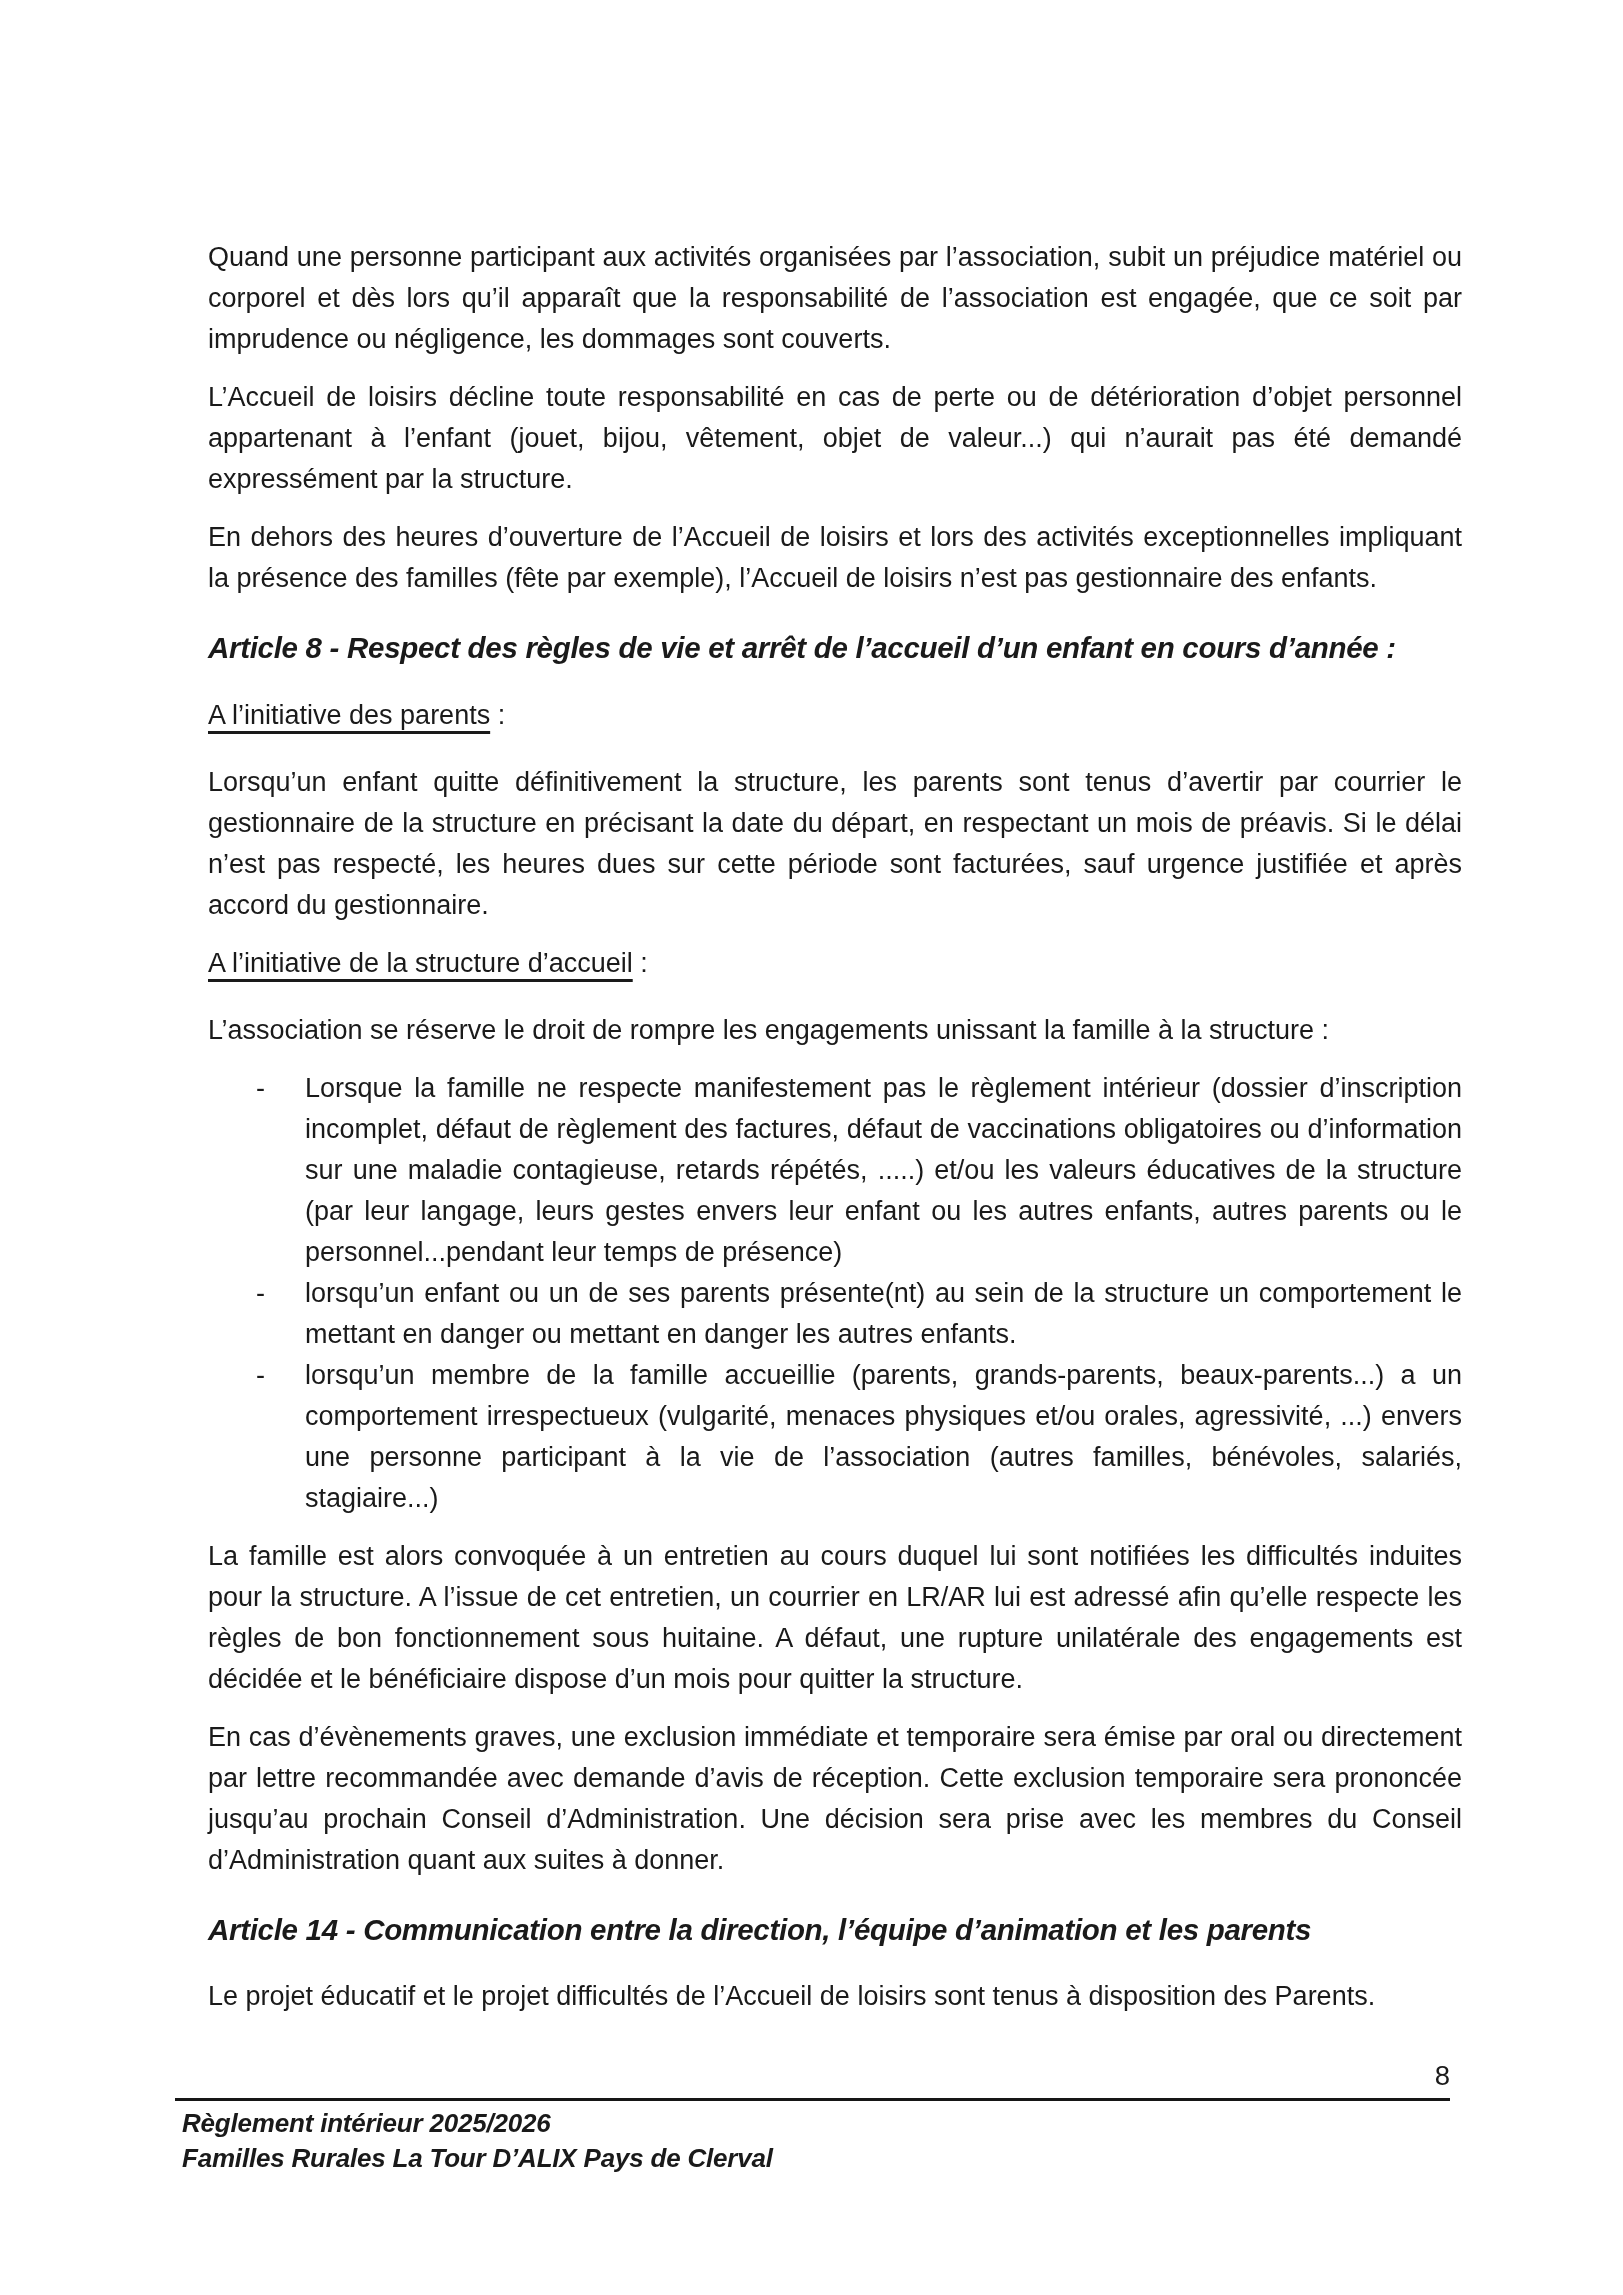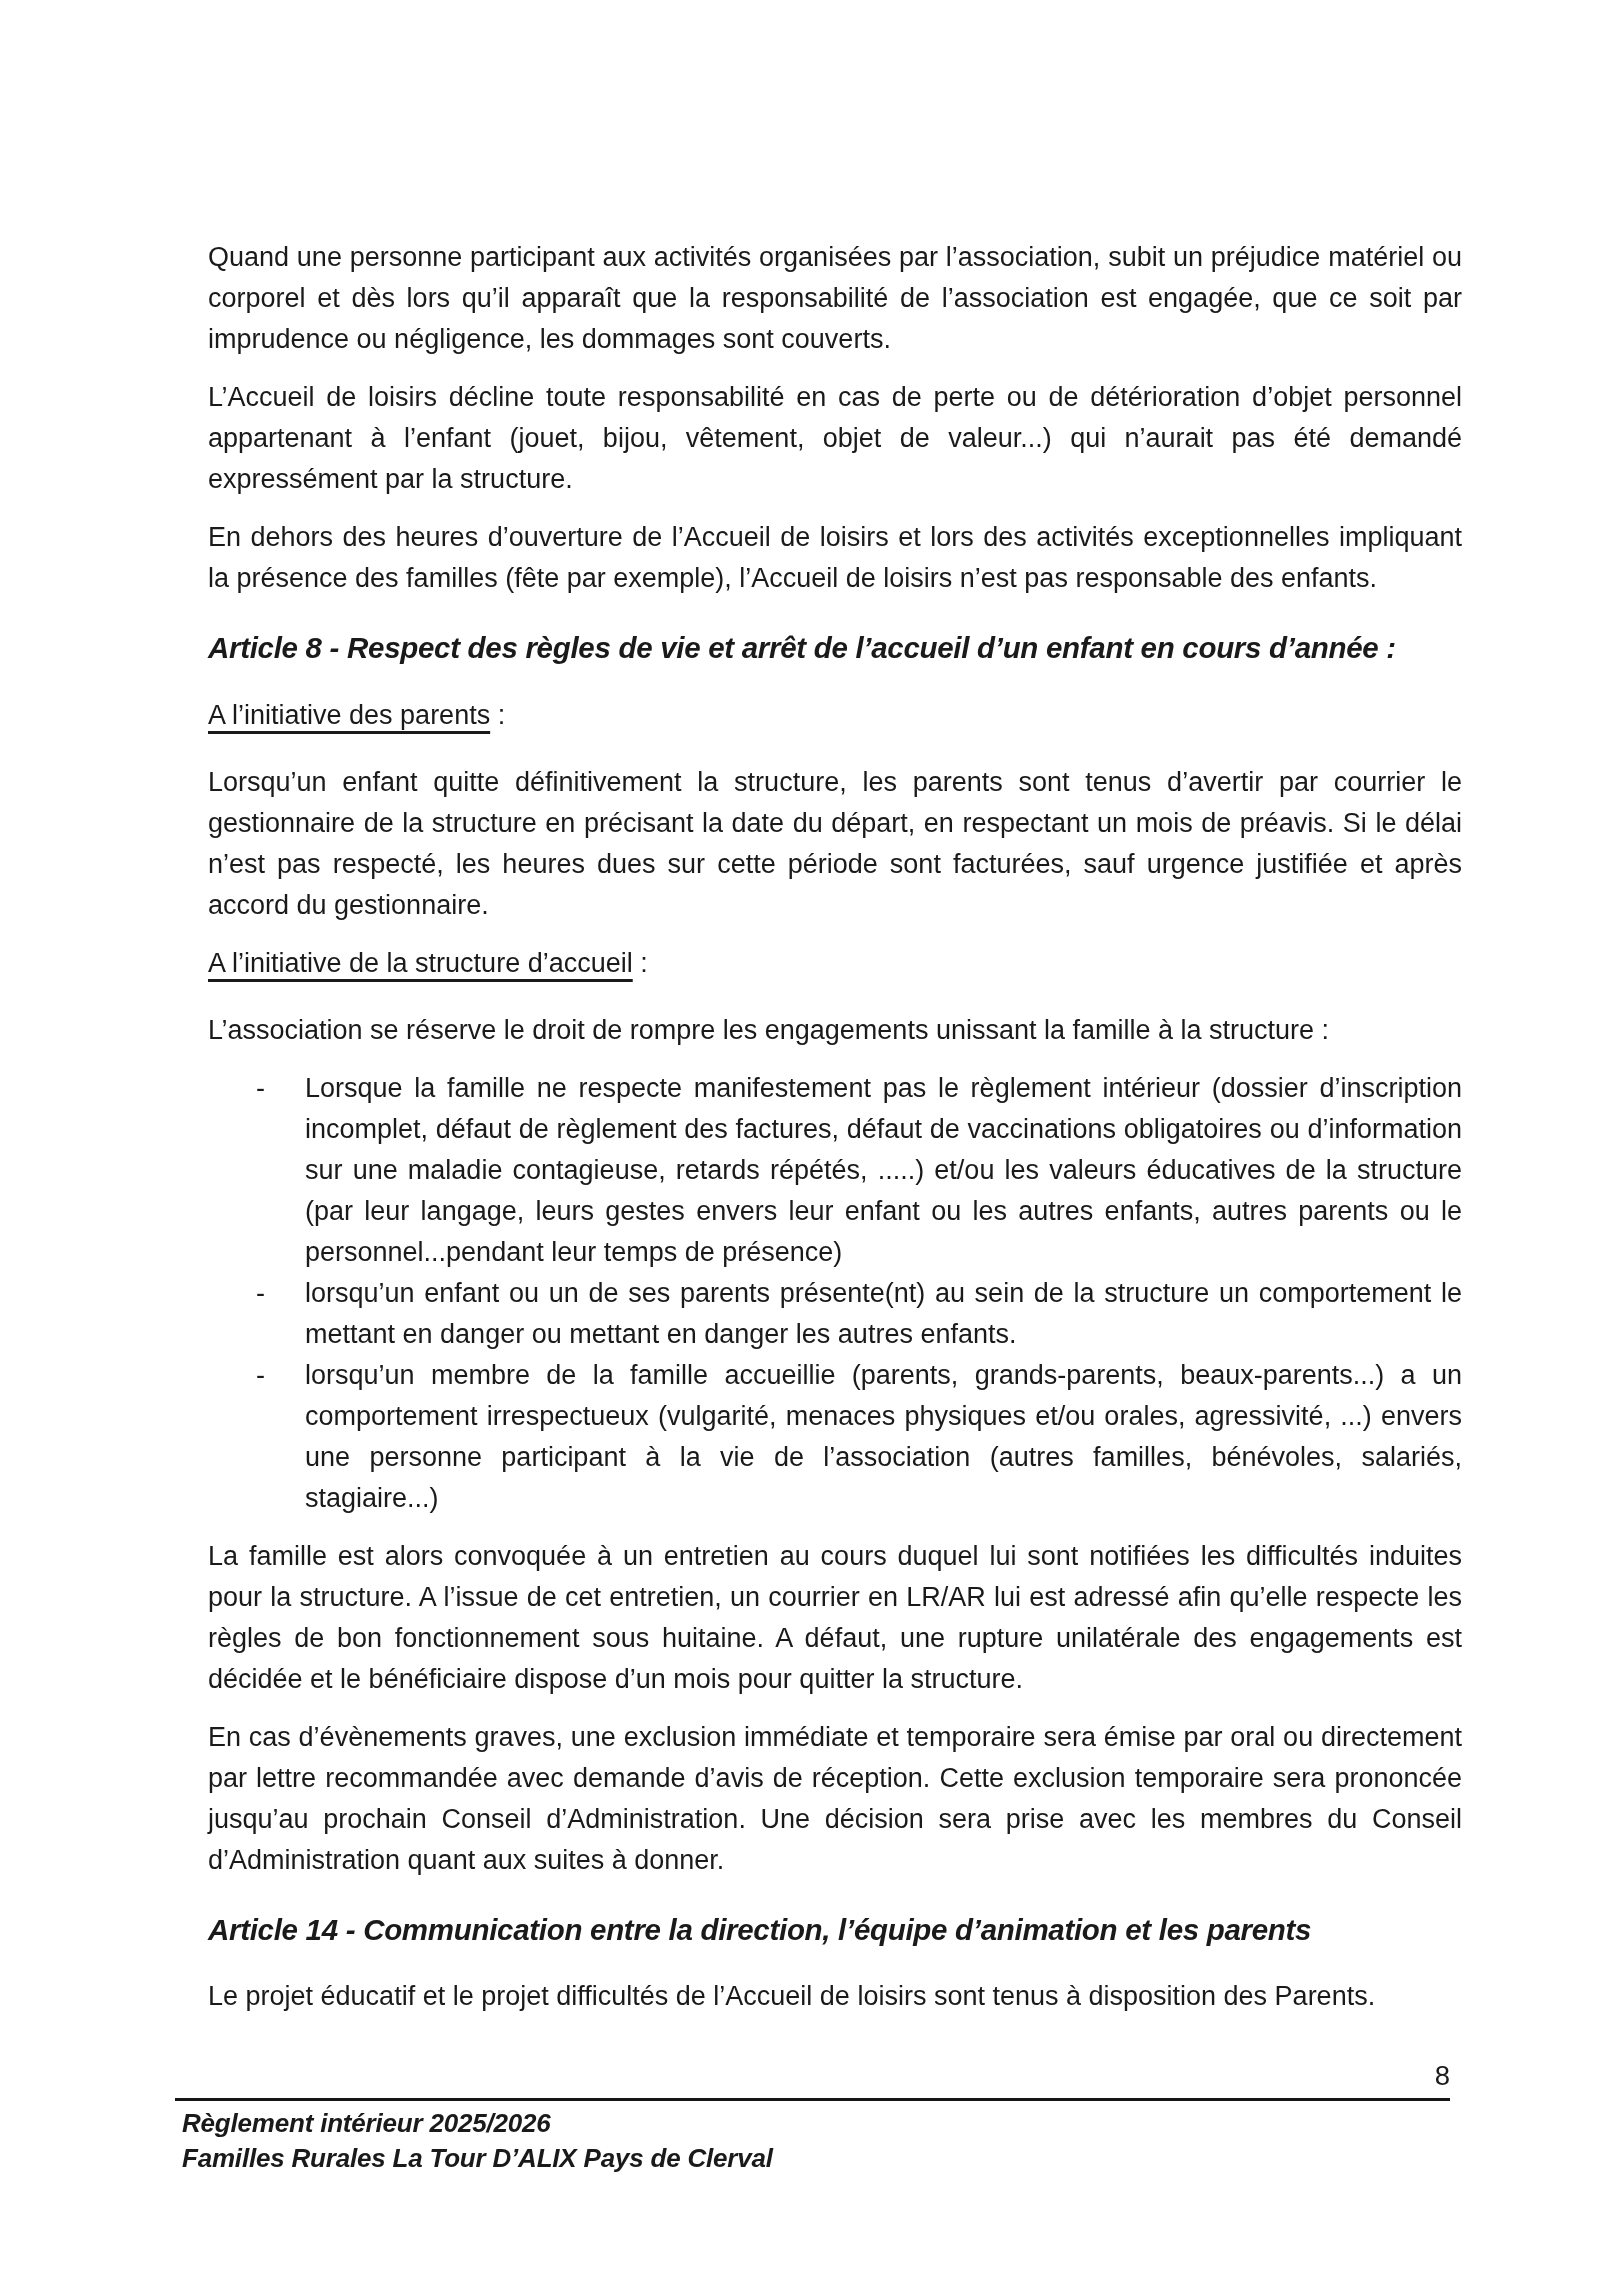--- a/index.html
+++ b/index.html
@@ -92,21 +92,21 @@
 <body>
 
 <div class="page">
 
   <main class="content">
 
     <p>Quand une personne participant aux activités organisées par l’association, subit un préjudice matériel ou corporel et dès lors qu’il apparaît que la responsabilité de l’association est engagée, que ce soit par imprudence ou négligence, les dommages sont couverts.</p>
 
     <p>L’Accueil de loisirs décline toute responsabilité en cas de perte ou de détérioration d’objet personnel appartenant à l’enfant (jouet, bijou, vêtement, objet de valeur...) qui n’aurait pas été demandé expressément par la structure.</p>
 
-    <p>En dehors des heures d’ouverture de l’Accueil de loisirs et lors des activités exceptionnelles impliquant la présence des familles (fête par exemple), l’Accueil de loisirs n’est pas responsable des enfants.</p>
+    <p>En dehors des heures d’ouverture de l’Accueil de loisirs et lors des activités exceptionnelles impliquant la présence des familles (fête par exemple), l’Accueil de loisirs n’est pas gestionnaire des enfants.</p>
 
     <h2 class="article">Article 8 - Respect des règles de vie et arrêt de l’accueil d’un enfant en cours d’année :</h2>
 
     <p class="subheading"><span class="u">A l’initiative des parents</span><span> :</span></p>
 
     <p>Lorsqu’un enfant quitte définitivement la structure, les parents sont tenus d’avertir par courrier le gestionnaire de la structure en précisant la date du départ, en respectant un mois de préavis. Si le délai n’est pas respecté, les heures dues sur cette période sont facturées, sauf urgence justifiée et après accord du gestionnaire.</p>
 
     <p class="subheading"><span class="u">A l’initiative de la structure d’accueil</span><span> :</span></p>
 
     <p>L’association se réserve le droit de rompre les engagements unissant la famille à la structure :</p>

